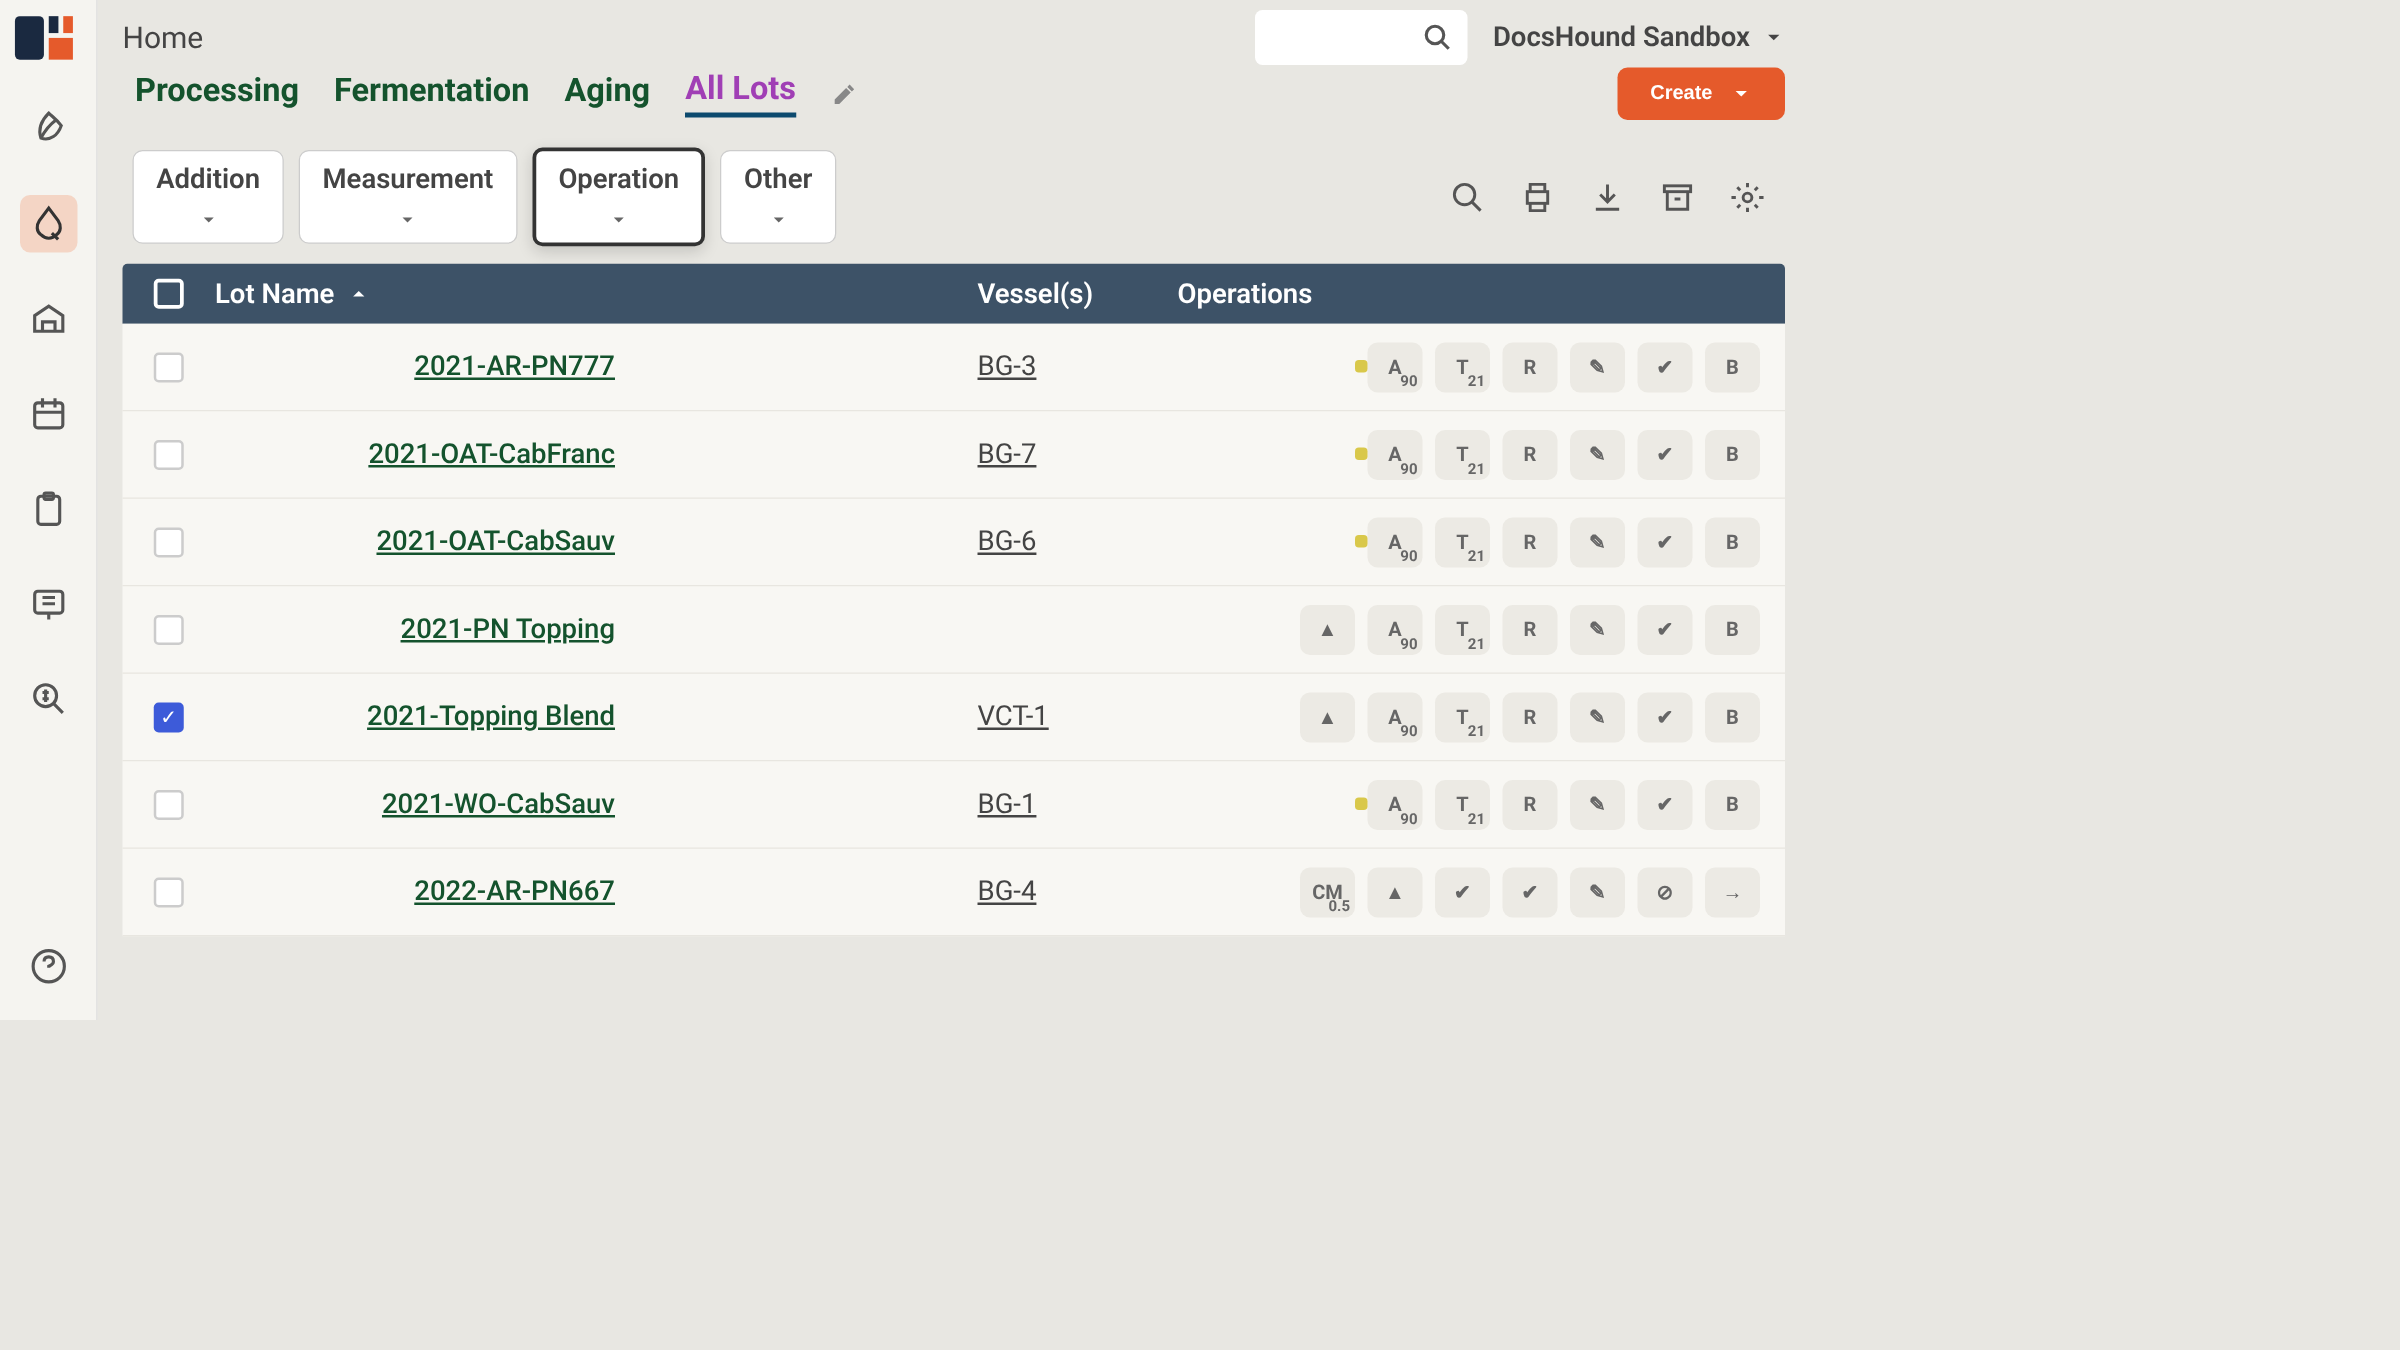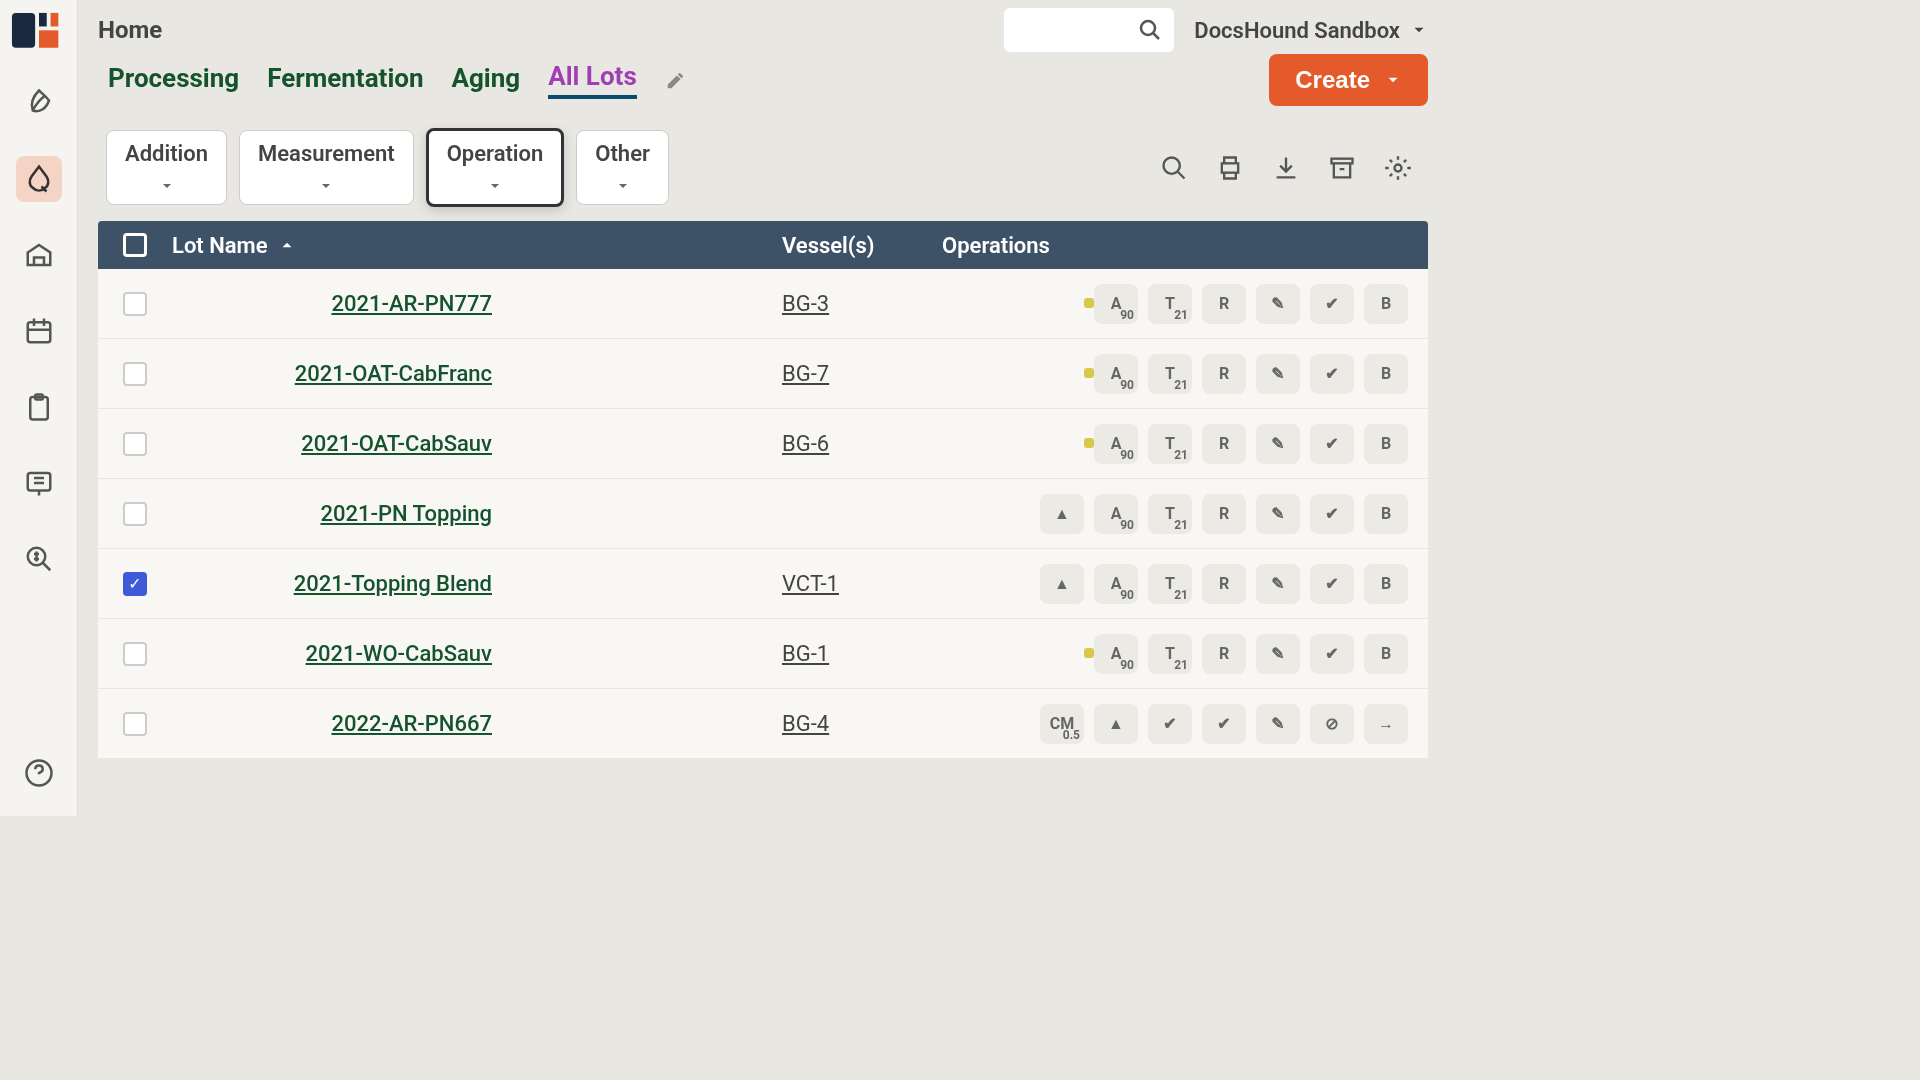--- a/index.html
+++ b/index.html
@@ -53,21 +53,21 @@
   flex: 1;
   padding: 8px 28px 0 20px;
   position: relative;
 }
 .topbar {
   display: flex;
   align-items: center;
   gap: 20px;
   margin-bottom: 2px;
 }
-.breadcrumb { font-size: 24px; font-weight: 700; color: #444; }
+.breadcrumb { font-size: 24px; font-weight: 400; color: #444; }
 .top-spacer { flex: 1; }
 .search-box {
   width: 170px;
   height: 44px;
   background: #fff;
   border-radius: 6px;
   display: flex;
   align-items: center;
   justify-content: flex-end;
   padding: 0 12px;
@@ -86,24 +86,24 @@
 .tab { font-size: 26px; font-weight: 700; color: #14532d; padding-bottom: 4px; }
 .tab.active { color: #a03fb5; border-bottom: 4px solid #0c4a6e; }
 .edit-icon { color: #888; }
 .tabs-spacer { flex: 1; }
 .create-btn {
   background: #e55a2b;
   color: #fff;
   border: none;
   border-radius: 8px;
   padding: 12px 26px;
-  font-size: 24px;
+  font-size: 16px;
   font-weight: 700;
   display: flex;
-  align-items: center;
+  align-items: flex-end;
   gap: 14px;
 }
 .create-btn svg { width: 18px; height: 18px; }
 .filters-row {
   display: flex;
   align-items: center;
   gap: 12px;
   padding: 0 8px;
   margin-bottom: 14px;
 }

